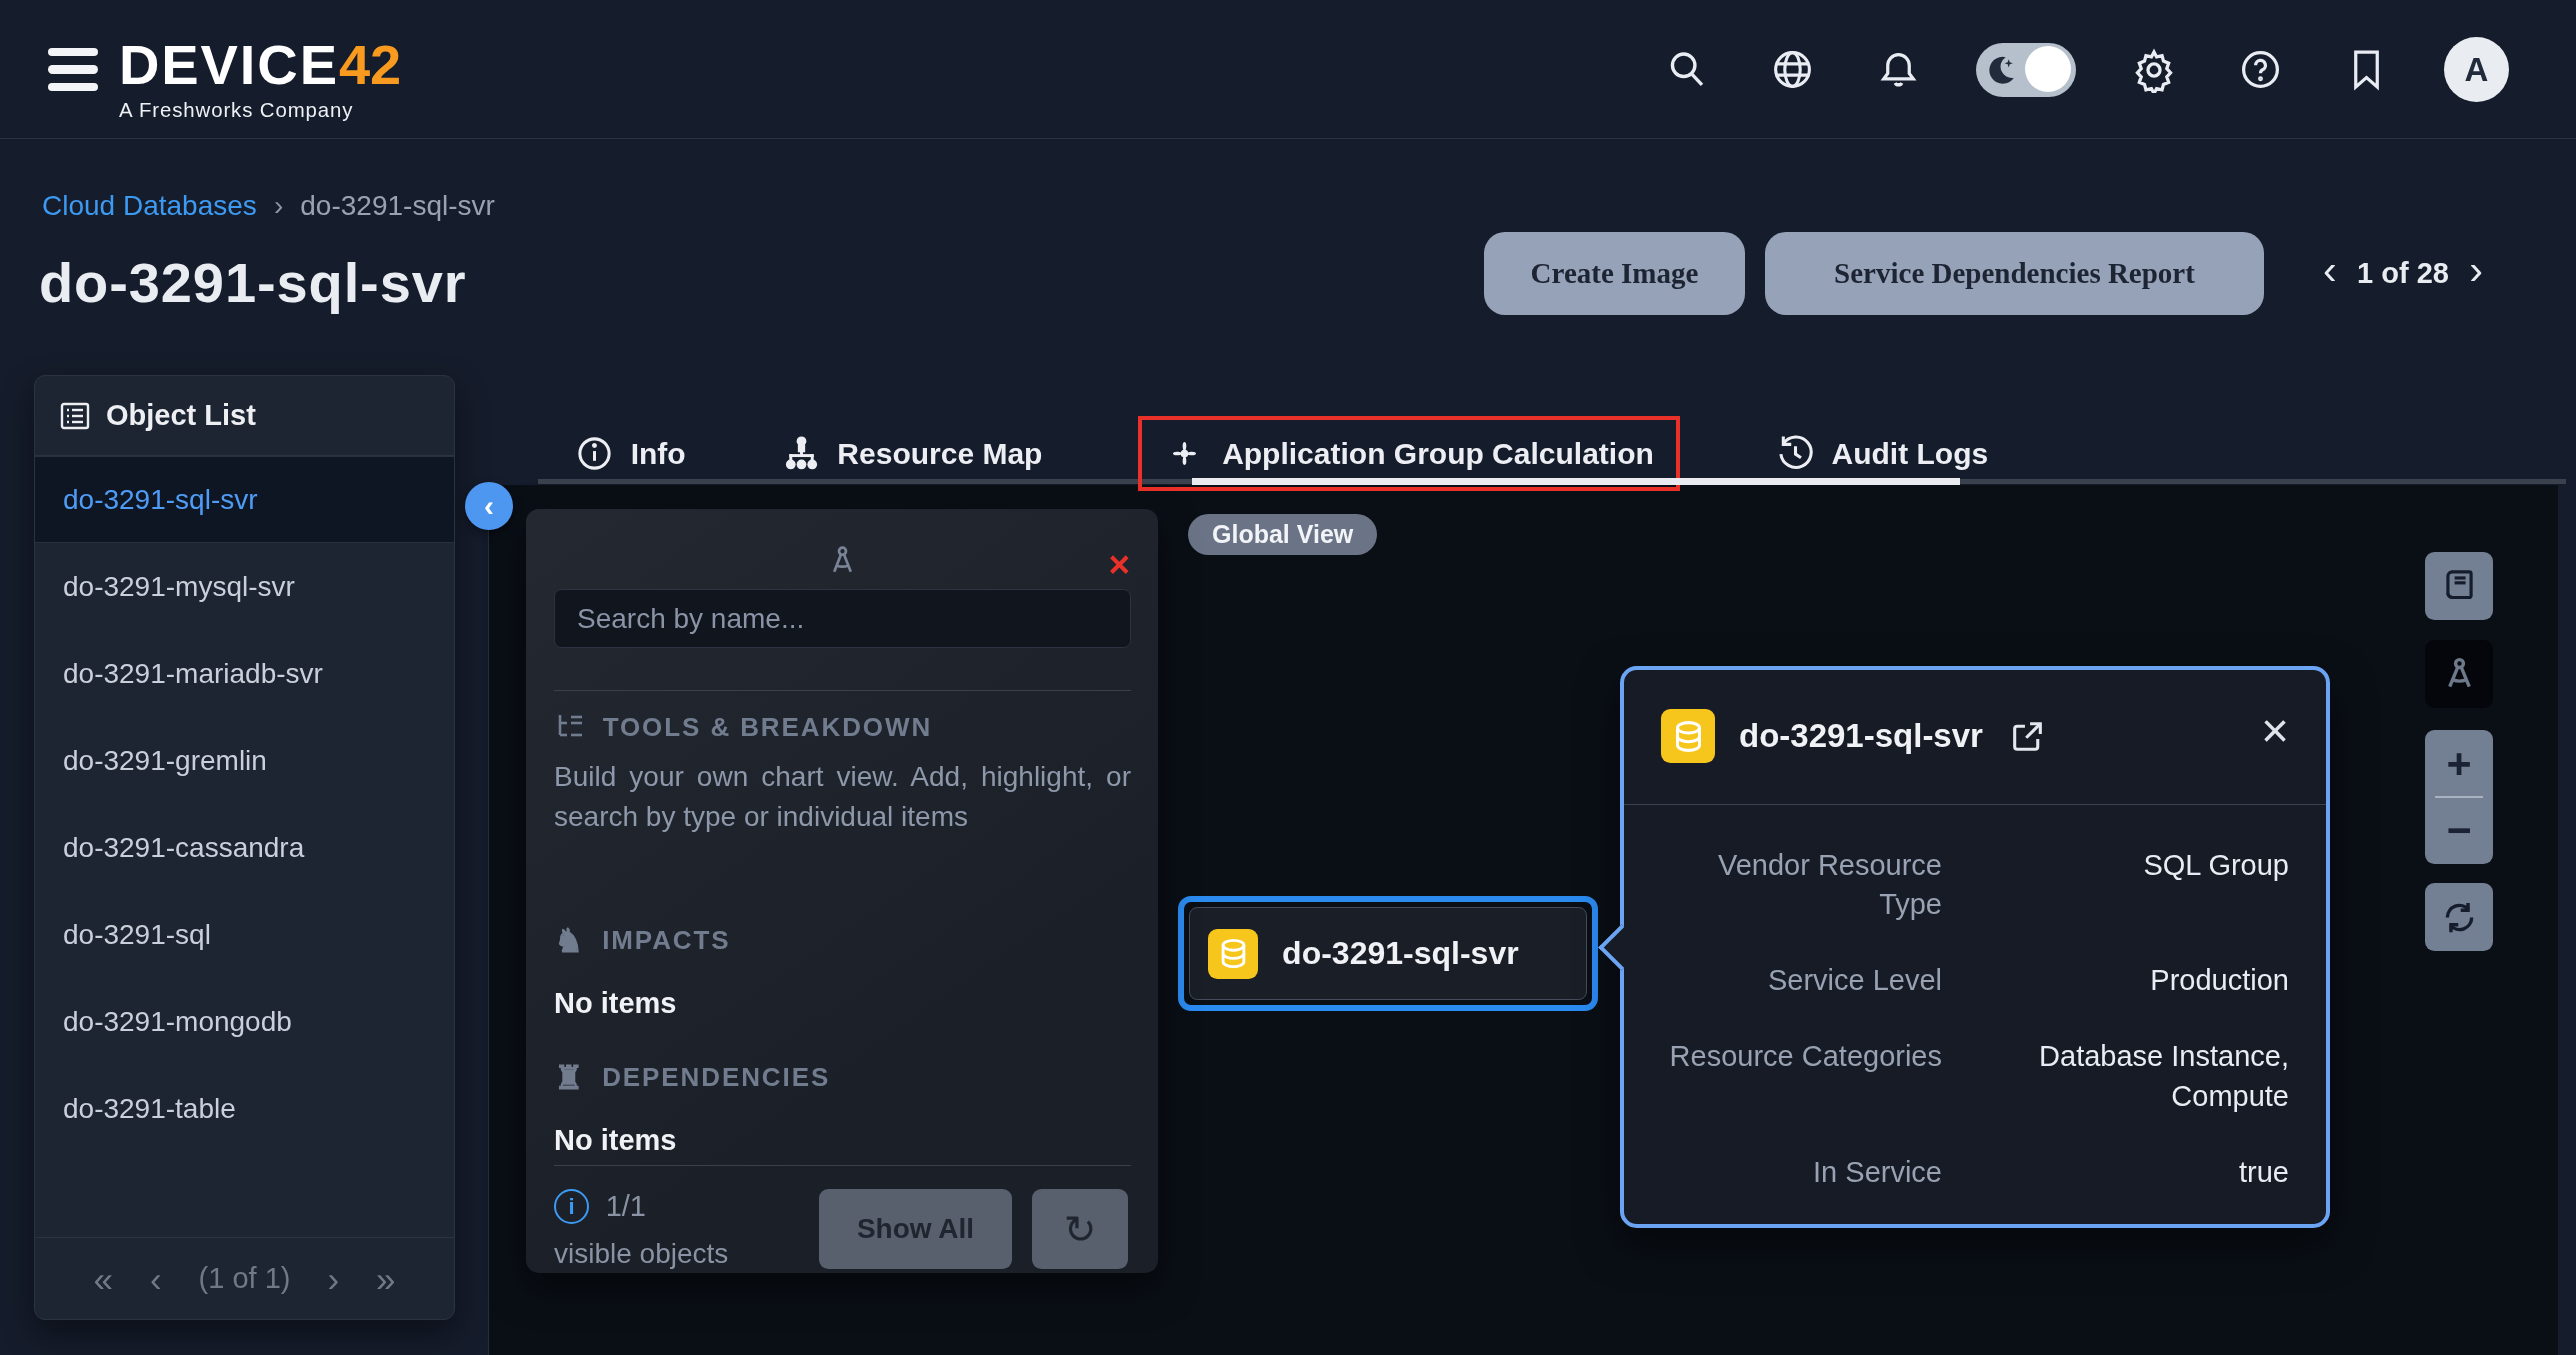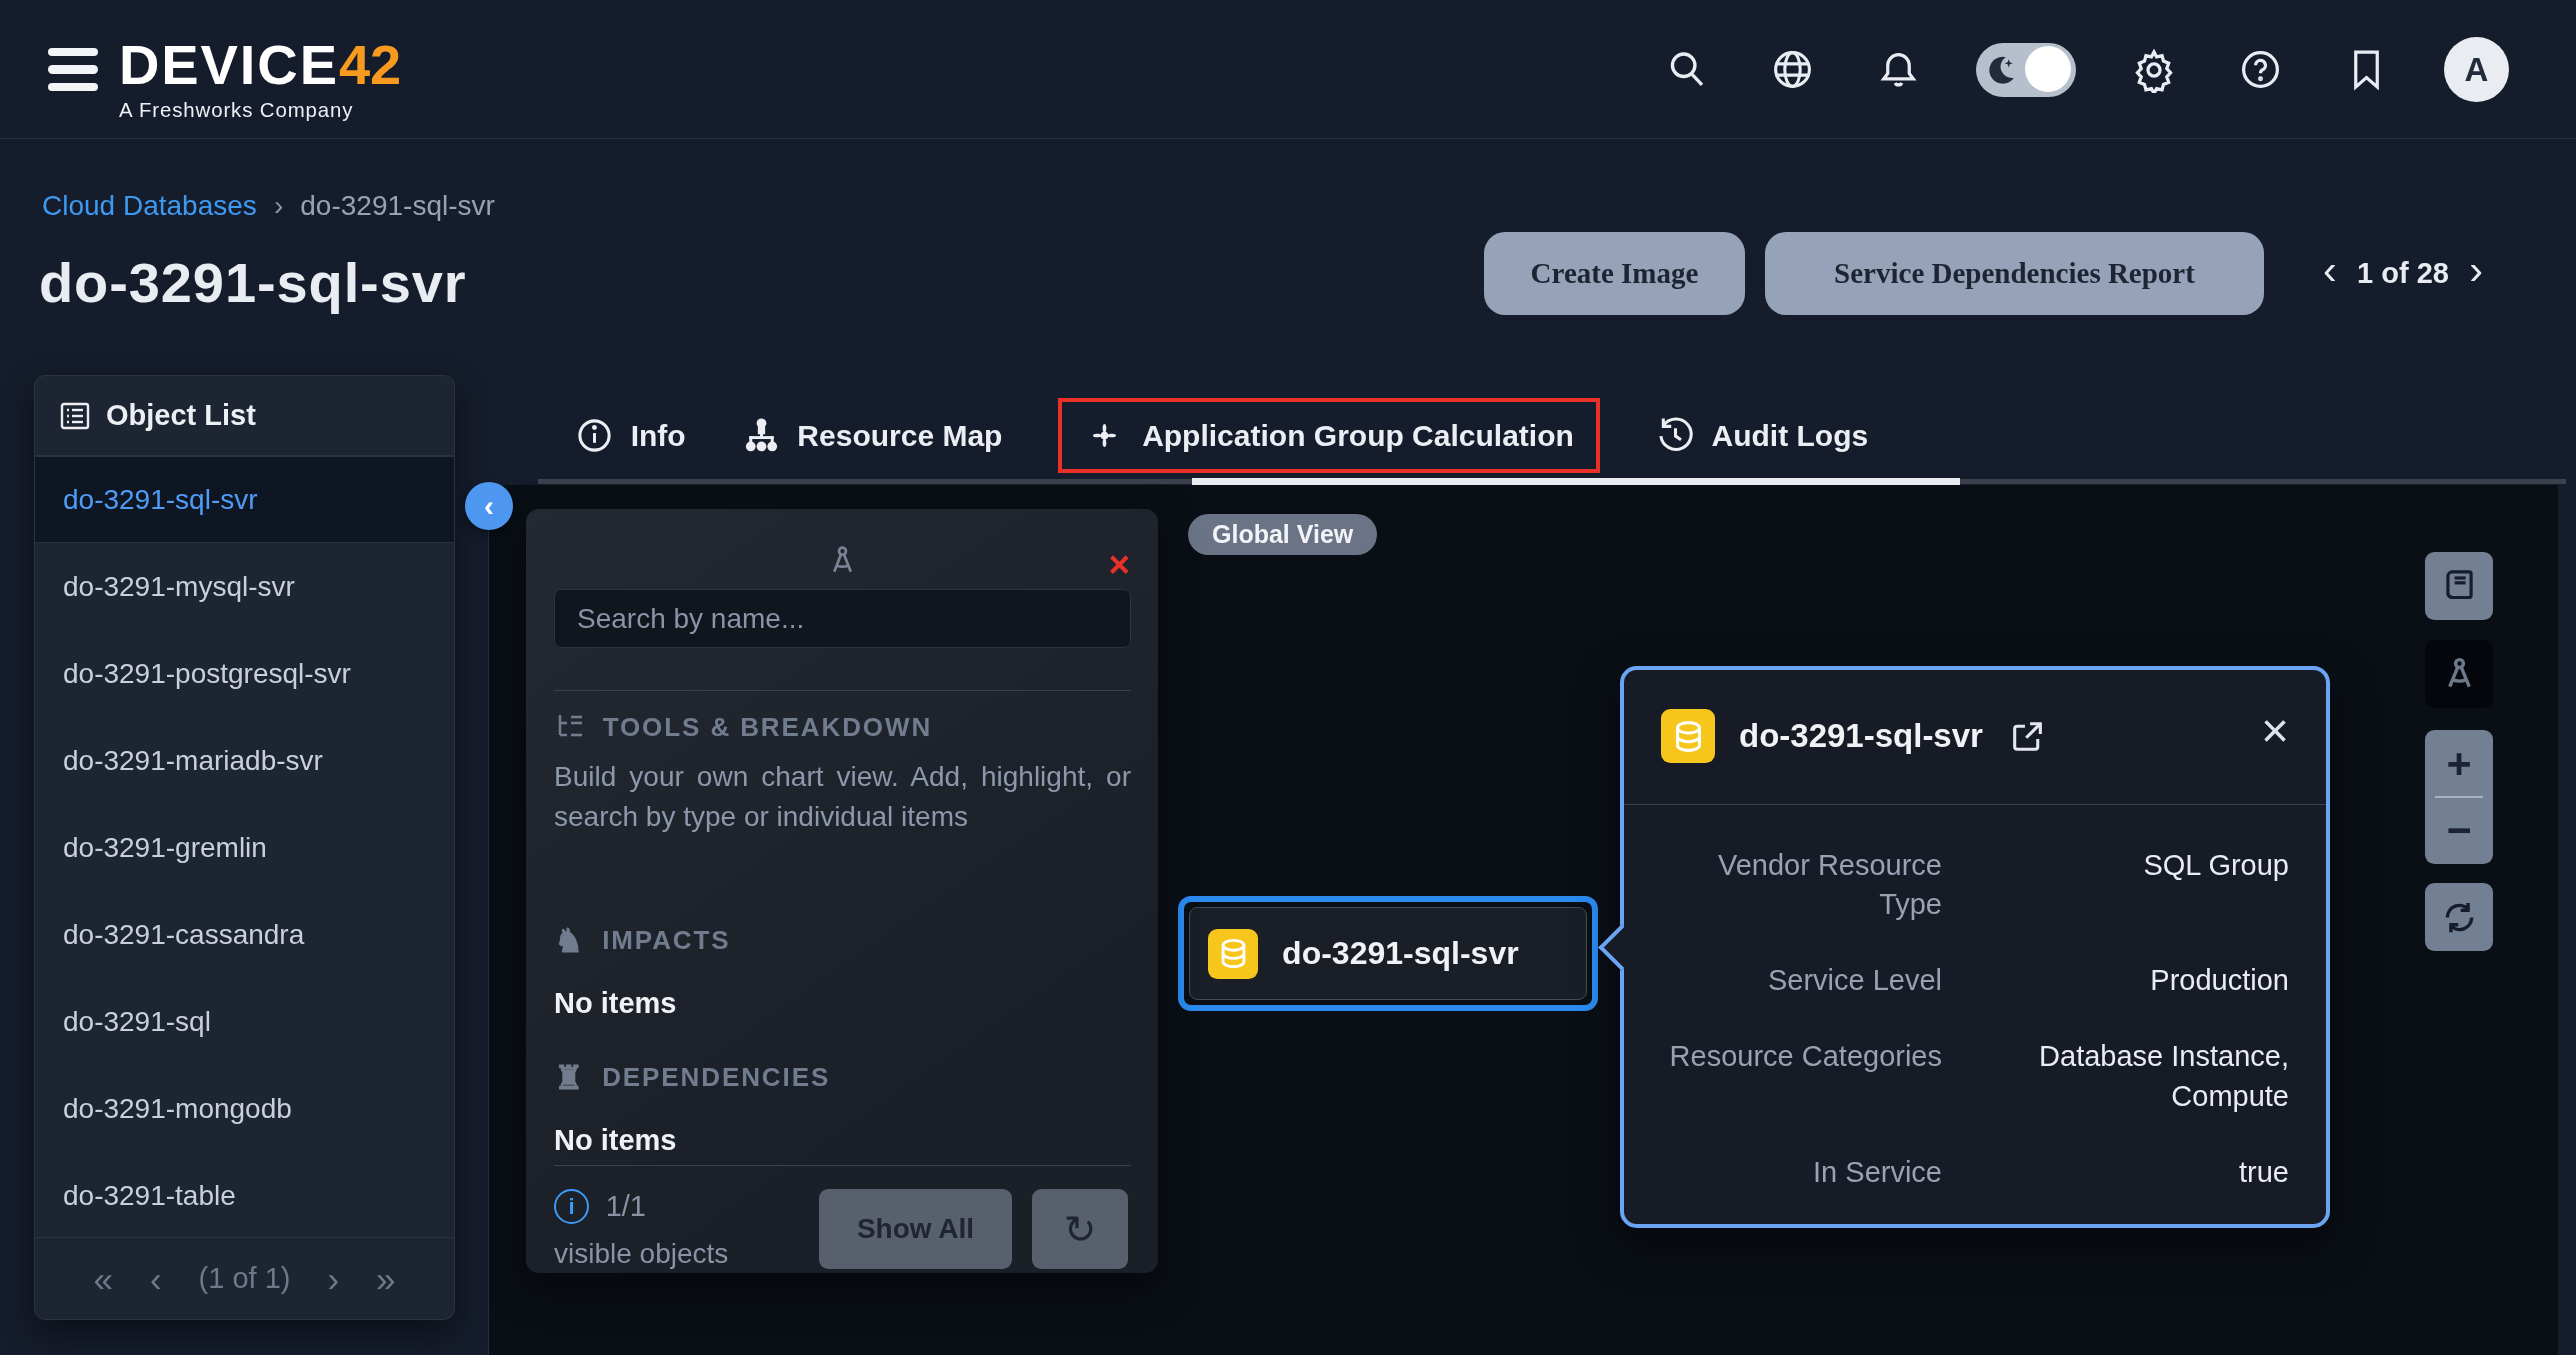--- a/index.html
+++ b/index.html
@@ -41,21 +41,21 @@
   .sb-header { height:80px; display:flex; align-items:center; gap:15px; padding-left:24px; border-bottom:0.9px solid #2b3342; color:#edeff3; font-size:29px; font-weight:700; }
   .sb-list { list-style:none; }
   .sb-item { height:87px; display:flex; align-items:center; padding-left:28px; font-size:28px; color:#c9d0da; cursor:pointer; }
   .sb-item.selected { background:#0e1624; color:#4f9cf7; border-top:0.9px solid #28303e; border-bottom:0.9px solid #28303e; }
   .sb-footer { position:absolute; left:0; right:0; bottom:0; height:82px; border-top:0.9px solid #2b3342; display:flex; align-items:center; justify-content:center; gap:37px; color:#6f7988; }
   .sb-footer .pg { font-size:35px; cursor:pointer; line-height:1; }
   .sb-footer .pg-text { font-size:29px; }
   .collapse-btn { position:absolute; left:465px; top:482px; width:48px; height:48px; border-radius:50%; background:#4e97f0; color:#ffffff; font-size:30px; font-weight:700; display:flex; align-items:center; justify-content:center; cursor:pointer; z-index:30; box-shadow:0 3.7px 9.3px rgba(0,0,0,.4); }
 
   
-  .tabs { position:absolute; left:575px; top:394px; height:83px; display:flex; align-items:center; gap:56px; z-index:5; }
+  .tabs { position:absolute; left:575px; top:412px; height:83px; display:flex; align-items:center; gap:96px; z-index:5; }
   .tab { display:flex; align-items:center; gap:16.7px; color:#eceef3; font-size:30px; font-weight:700; cursor:pointer; white-space:nowrap; }
   .tab svg { display:block; }
   .tab-redbox { border:4.6px solid #e93029; padding:13px 22px; display:flex; align-items:center; gap:16.7px; }
   .tabstrip-gray { position:absolute; left:538px; top:479px; width:2028px; height:4.6px; background:#3b414d; z-index:4; }
   .tabstrip-white { position:absolute; left:1192px; top:478px; width:768px; height:6.5px; background:#e9ebf0; z-index:5; }
 
   
   .canvas { position:absolute; left:488px; top:485px; width:2070px; height:871px; background:#0a0f16; border-left:0.9px solid #262e3c; }
   .badge { position:absolute; left:1188px; top:514px; height:41px; padding:0 24px; background:rgba(120,131,150,.88); border-radius:20.4px; color:#f2f4f8; font-size:25px; font-weight:700; display:flex; align-items:center; z-index:6; }
 
@@ -205,23 +205,20 @@
     <ul class="sb-list">
 
         <li class="sb-item selected">
           <span>do-3291-sql-svr</span>
         </li>
 
         <li class="sb-item">
           <span>do-3291-mysql-svr</span>
         </li>
 
-        <li class="sb-item">
-          <span>do-3291-postgresql-svr</span>
-        </li>
 
         <li class="sb-item">
           <span>do-3291-mariadb-svr</span>
         </li>
 
         <li class="sb-item">
           <span>do-3291-gremlin</span>
         </li>
 
         <li class="sb-item">

